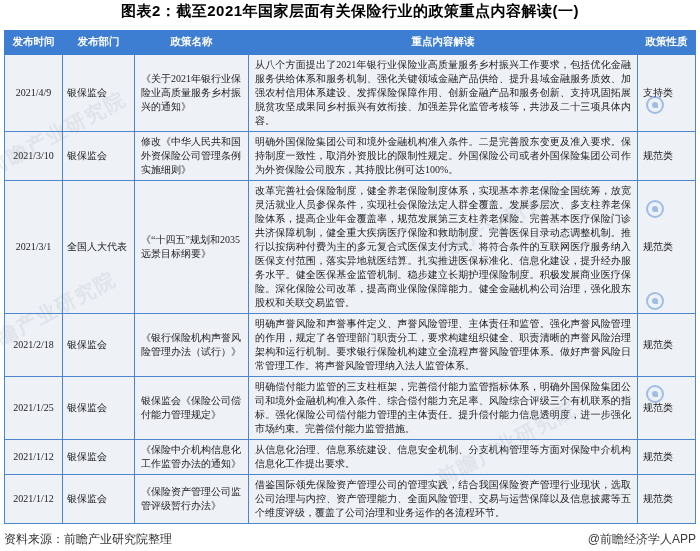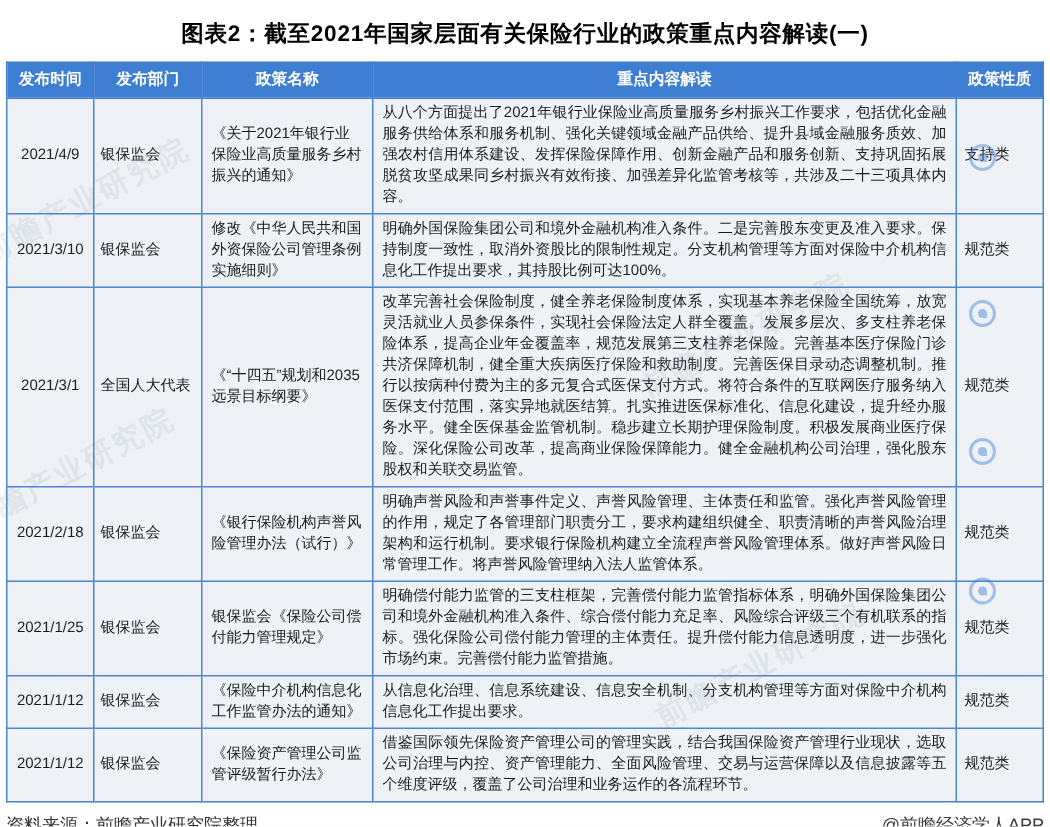--- a/index.html
+++ b/index.html
@@ -4,21 +4,21 @@
 <style>
   * { margin: 0; padding: 0; box-sizing: border-box; }
   html, body { background: #ffffff; }
   body {
     width: 700px; height: 551px;
     font-family: "Liberation Sans", "DejaVu Sans", sans-serif;
     color: #1b1b1b;
     position: relative;
     overflow: hidden;
   }
-  .page { width: 700px; height: 551px; position: relative; padding-top: 13px; }
+  .page { width: 700px; height: 551px; position: relative; padding-top: 2px; }
 
   .page-title {
     text-align: center;
     font-size: 15px;
     font-weight: bold;
     color: #000;
     letter-spacing: .5px;
     margin-bottom: 9px;
   }
 
@@ -30,20 +30,21 @@
     background: #eef2f7;
     position: relative;
     z-index: 2;
   }
   .policy-table th, .policy-table td {
     border: 1px solid #4c86cc;
     font-size: 10px;
     line-height: 1.4;
     vertical-align: middle;
     word-break: break-all;
+    font-family: Liberation Serif, serif;
   }
   .policy-table thead th {
     background: #3d7dd2;
     color: #ffffff;
     font-weight: bold;
     font-size: 10.5px;
     text-align: center;
     padding: 4px 2px;
     border-color: #3d7dd2;
   }
@@ -132,21 +133,21 @@
       <td class="c-dept cell-department">银保监会</td>
       <td class="c-policy cell-policy">《关于2021年银行业保险业高质量服务乡村振兴的通知》</td>
       <td class="c-content cell-content">从八个方面提出了2021年银行业保险业高质量服务乡村振兴工作要求，包括优化金融服务供给体系和服务机制、强化关键领域金融产品供给、提升县域金融服务质效、加强农村信用体系建设、发挥保险保障作用、创新金融产品和服务创新、支持巩固拓展脱贫攻坚成果同乡村振兴有效衔接、加强差异化监管考核等，共涉及二十三项具体内容。</td>
       <td class="c-nature cell-nature">支持类</td>
     </tr>
 
     <tr>
       <td class="c-date cell-date">2021/3/10</td>
       <td class="c-dept cell-department">银保监会</td>
       <td class="c-policy cell-policy">修改《中华人民共和国外资保险公司管理条例实施细则》</td>
-      <td class="c-content cell-content">明确外国保险集团公司和境外金融机构准入条件。二是完善股东变更及准入要求。保持制度一致性，取消外资股比的限制性规定。分支机构管理等方面对保险中介机构信息化工作提出要求，其持股比例可达100%。</td>
+      <td class="c-content cell-content">明确外国保险集团公司和境外金融机构准入条件。二是完善股东变更及准入要求。保持制度一致性，取消外资股比的限制性规定。外国保险公司或者外国保险集团公司作为外资保险公司股东，其持股比例可达100%。</td>
       <td class="c-nature cell-nature">规范类</td>
     </tr>
 
     <tr>
       <td class="c-date cell-date">2021/3/1</td>
       <td class="c-dept cell-department">全国人大代表</td>
       <td class="c-policy cell-policy">《“十四五”规划和2035远景目标纲要》</td>
       <td class="c-content cell-content">改革完善社会保险制度，健全养老保险制度体系，实现基本养老保险全国统筹，放宽灵活就业人员参保条件，实现社会保险法定人群全覆盖。发展多层次、多支柱养老保险体系，提高企业年金覆盖率，规范发展第三支柱养老保险。完善基本医疗保险门诊共济保障机制，健全重大疾病医疗保险和救助制度。完善医保目录动态调整机制。推行以按病种付费为主的多元复合式医保支付方式。将符合条件的互联网医疗服务纳入医保支付范围，落实异地就医结算。扎实推进医保标准化、信息化建设，提升经办服务水平。健全医保基金监管机制。稳步建立长期护理保险制度。积极发展商业医疗保险。深化保险公司改革，提高商业保险保障能力。健全金融机构公司治理，强化股东股权和关联交易监管。</td>
       <td class="c-nature cell-nature">规范类</td>
     </tr>

